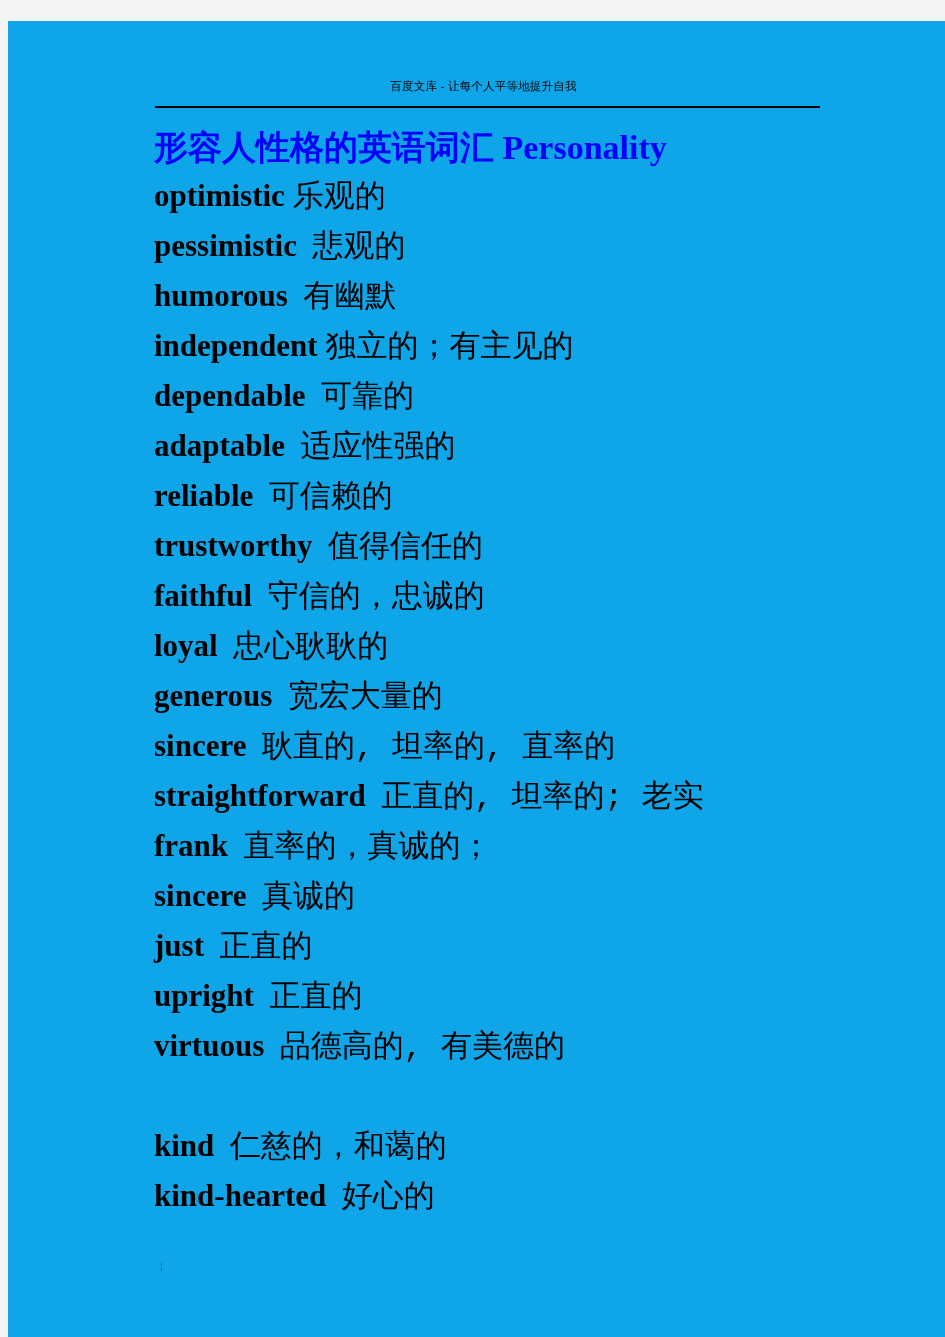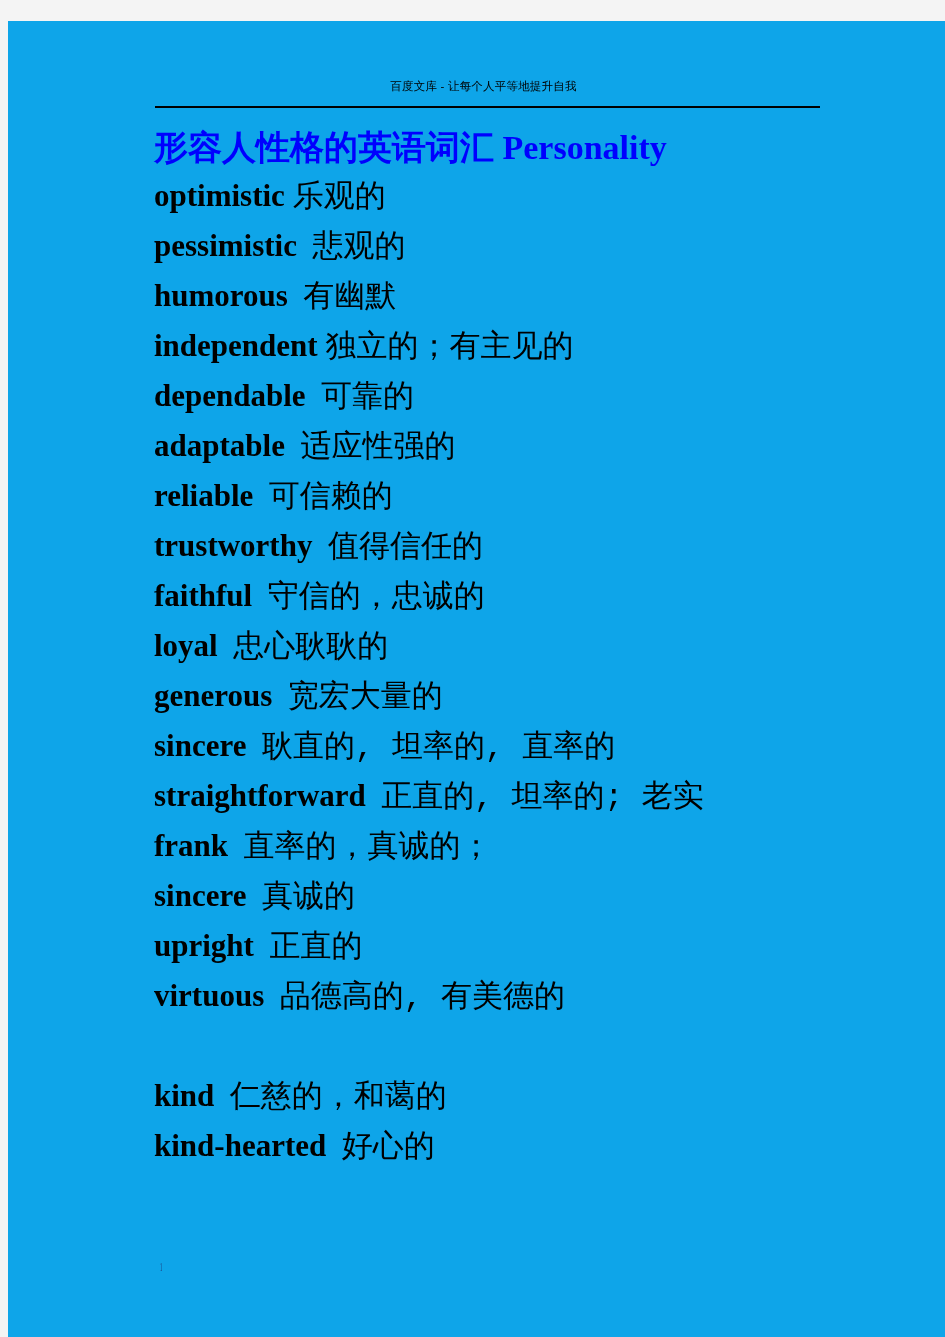--- a/index.html
+++ b/index.html
@@ -123,20 +123,21 @@
         <div class="entry"><span class="term">adaptable</span><span style="white-space: pre;">  </span><span class="gloss">适应性强的</span></div>
         <div class="entry"><span class="term">reliable</span><span style="white-space: pre;">  </span><span class="gloss">可信赖的</span></div>
         <div class="entry"><span class="term">trustworthy</span><span style="white-space: pre;">  </span><span class="gloss">值得信任的</span></div>
         <div class="entry"><span class="term">faithful</span><span style="white-space: pre;">  </span><span class="gloss">守信的，忠诚的</span></div>
         <div class="entry"><span class="term">loyal</span><span style="white-space: pre;">  </span><span class="gloss">忠心耿耿的</span></div>
         <div class="entry"><span class="term">generous</span><span style="white-space: pre;">  </span><span class="gloss">宽宏大量的</span></div>
         <div class="entry"><span class="term">sincere</span><span style="white-space: pre;">  </span><span class="gloss">耿直的, 坦率的, 直率的</span></div>
         <div class="entry"><span class="term">straightforward</span><span style="white-space: pre;">  </span><span class="gloss">正直的, 坦率的; 老实</span></div>
         <div class="entry"><span class="term">frank</span><span style="white-space: pre;">  </span><span class="gloss">直率的，真诚的；</span></div>
         <div class="entry"><span class="term">sincere</span><span style="white-space: pre;">  </span><span class="gloss">真诚的</span></div>
+        <div class="entry"><span class="term">just</span><span style="white-space: pre;">  </span><span class="gloss">正直的</span></div>
         <div class="entry"><span class="term">upright</span><span style="white-space: pre;">  </span><span class="gloss">正直的</span></div>
         <div class="entry"><span class="term">virtuous</span><span style="white-space: pre;">  </span><span class="gloss">品德高的, 有美德的</span></div>
         <div class="entry blank">&nbsp;</div>
         <div class="entry"><span class="term">kind</span><span style="white-space: pre;">  </span><span class="gloss">仁慈的，和蔼的</span></div>
         <div class="entry"><span class="term">kind-hearted</span><span style="white-space: pre;">  </span><span class="gloss">好心的</span></div>
       </div>
 
   </div>
 
   <div class="page-number">1</div>

